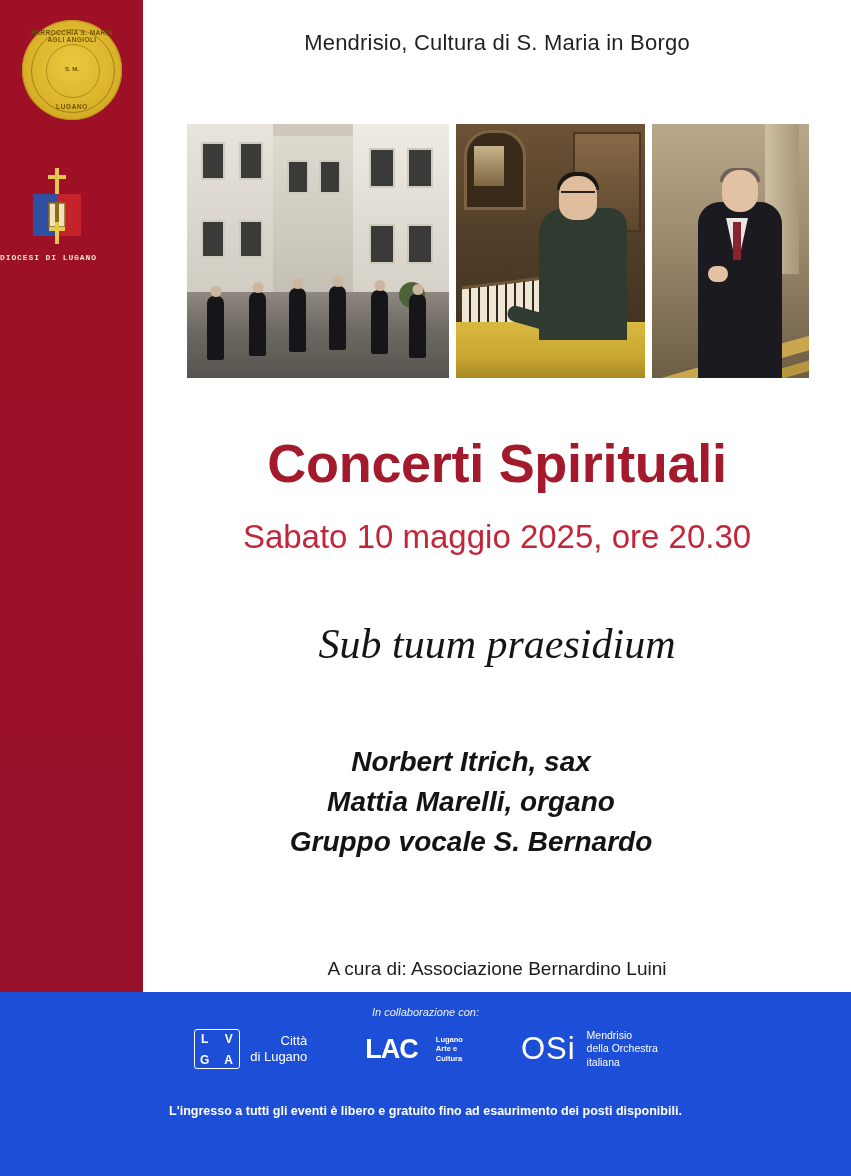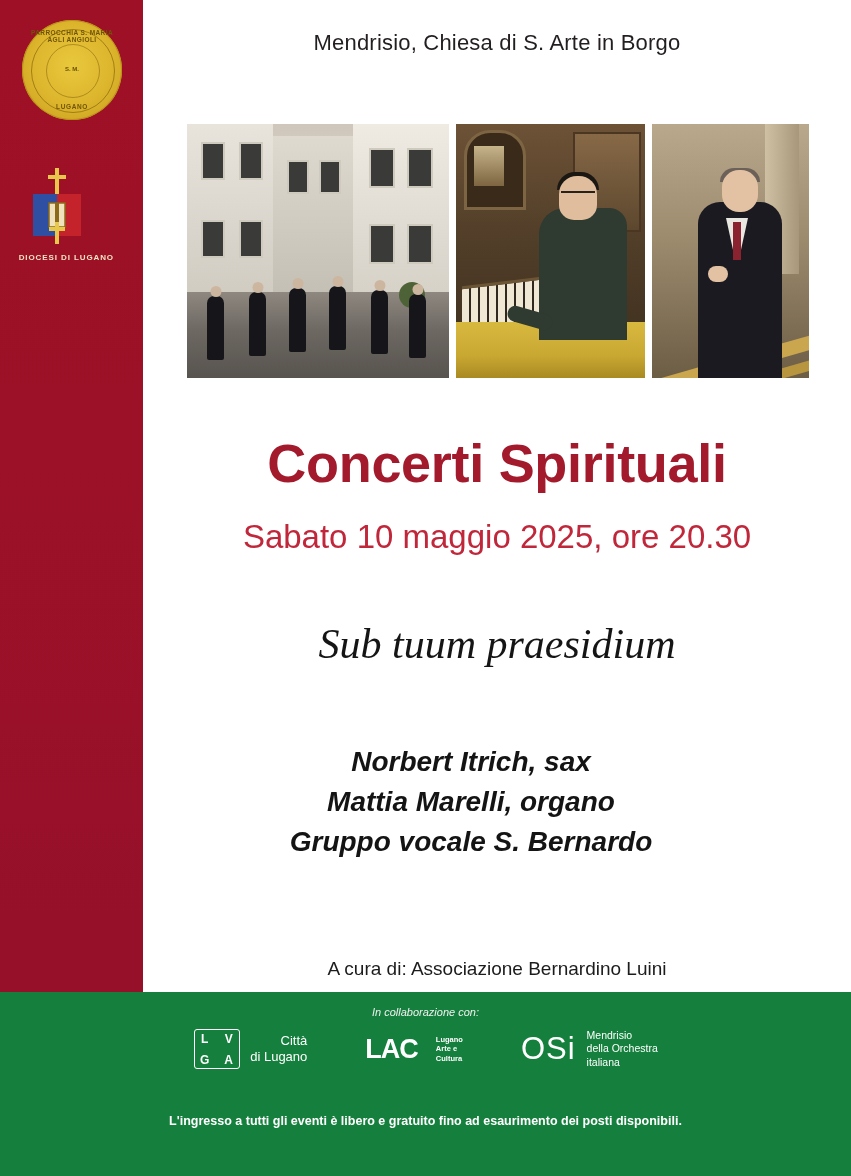--- a/index.html
+++ b/index.html
@@ -88,21 +88,22 @@
     font-size: 6px;
     font-weight: bold;
     color: #6a4f05;
   }
 
   .diocese {
     position: absolute;
     left: 0;
     top: 168px;
     width: 114px;
-    text-align: right;
+    text-align: left;
+    font-family: Liberation Mono, monospace;
   }
   .diocese-shield {
     position: relative;
     width: 56px;
     height: 76px;
     margin: 0 auto;
   }
   .cross-top {
     position: absolute;
     left: 50%;
@@ -373,21 +374,21 @@
     color: #1c1c1c;
   }
 
   
   .footer {
     position: absolute;
     left: 0;
     bottom: 0;
     width: 851px;
     height: 184px;
-    background: #15803d;
+    background: #1d4ed8;
     color: #ffffff;
   }
   .collab-label {
     position: absolute;
     top: 14px;
     width: 851px;
     text-align: center;
     font-size: 11px;
     font-style: italic;
     color: #f0f0f0;
@@ -466,21 +467,21 @@
     color: #ffffff;
     letter-spacing: 1px;
   }
   .osi-sub {
     font-size: 10.5px;
     line-height: 1.3;
     color: #ffffff;
   }
   .free-note {
     position: absolute;
-    top: 122px;
+    top: 112px;
     width: 851px;
     text-align: center;
     font-size: 12.5px;
     font-weight: bold;
     color: #ffffff;
   }
   .info-line {
     position: absolute;
     top: 152px;
     width: 851px;
@@ -520,21 +521,21 @@
         </svg>
         <svg class="cross-bottom" viewBox="0 0 18 22">
           <rect x="7" y="0" width="4" height="22" fill="#e8c84a"></rect>
           <rect x="1" y="5" width="16" height="4" fill="#e8c84a"></rect>
         </svg>
       </div>
       <div class="diocese-label">DIOCESI DI LUGANO</div>
     </div>
   </div>
 
-  <div class="venue">Mendrisio, Chiesa di S. Arte in Borgo</div>
+  <div class="venue">Mendrisio, Cultura di S. Maria in Borgo</div>
 
   <div class="photos">
 
     <div class="photo p1">
       <div class="sky"></div>
       <div class="wall-l"></div>
       <div class="wall-c"></div>
       <div class="wall-r"></div>
       <div class="win" style="left:14px;top:18px;width:20px;height:34px;"></div>
       <div class="win" style="left:52px;top:18px;width:20px;height:34px;"></div>

